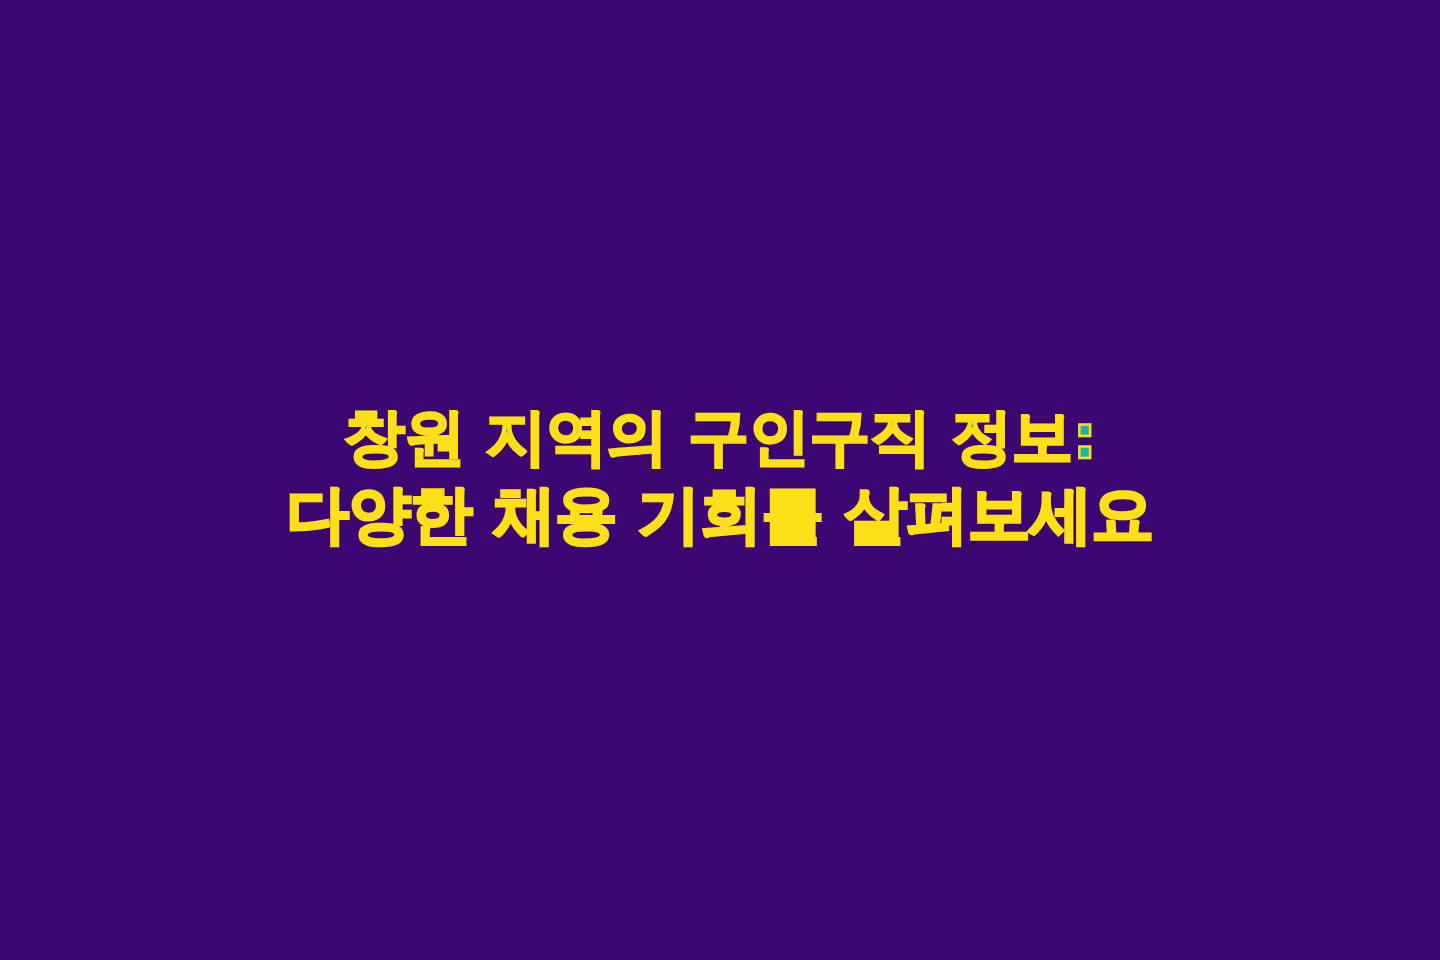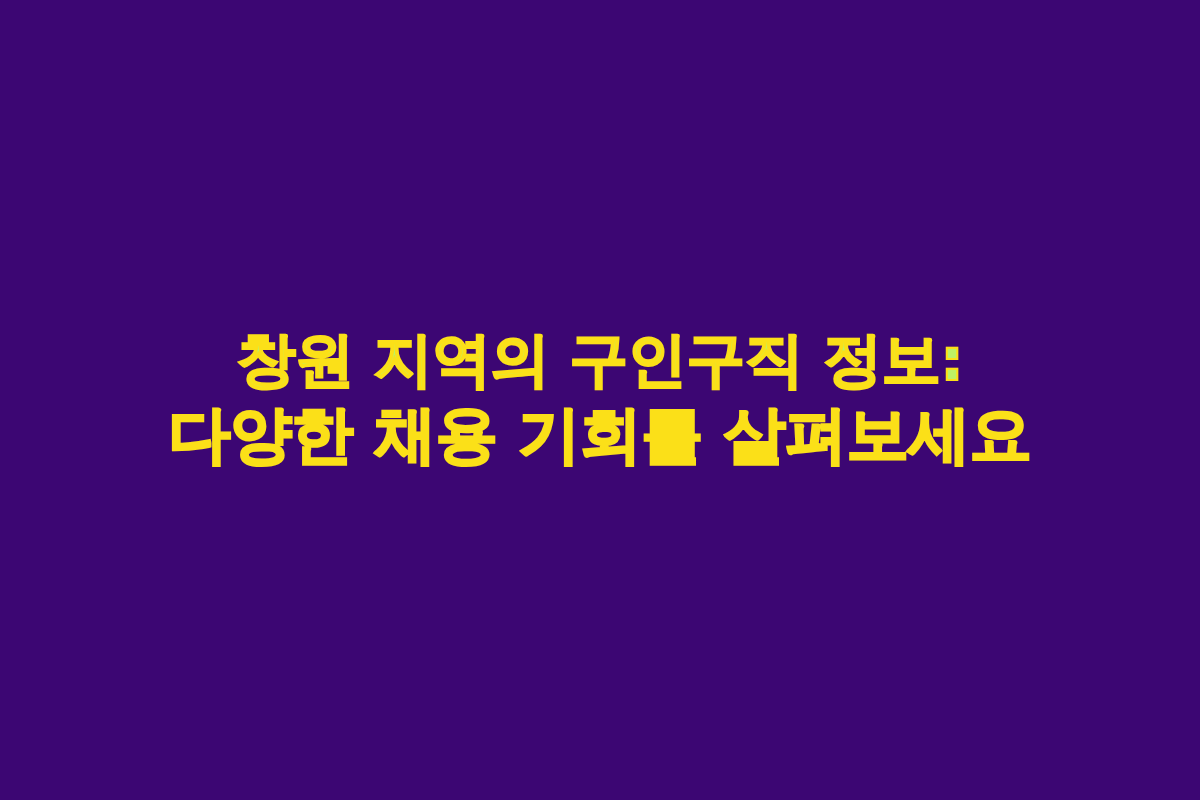--- a/index.html
+++ b/index.html
@@ -56,19 +56,19 @@
     transform: translateY(-1px);
   }
 </style>
 </head>
 <body>
 
 <div id="banner" style="background: rgb(60, 6, 115);">
 
   <div class="headline-block">
 
-    <div class="headline line-1" style="color: #bef264; -webkit-text-stroke: 2.08px rgb(251, 224, 24); font-size: 59px;">창원 지역의 구인구직 정보:</div>
+    <div class="headline line-1" style="color: #14b8a6; -webkit-text-stroke: 2.08px rgb(251, 224, 24); font-size: 51px;">창원 지역의 구인구직 정보:</div>
 
-    <div class="headline line-2" style="color: rgb(251, 224, 24); -webkit-text-stroke: 2.38px rgb(251, 224, 24); font-size: 62px;">다양한 채용 기회를 살펴보세요</div>
+    <div class="headline line-2" style="color: rgb(251, 224, 24); -webkit-text-stroke: 2.38px rgb(251, 224, 24); font-size: 52px;">다양한 채용 기회를 살펴보세요</div>
 
   </div>
 
 </div>
 
 </body></html>

